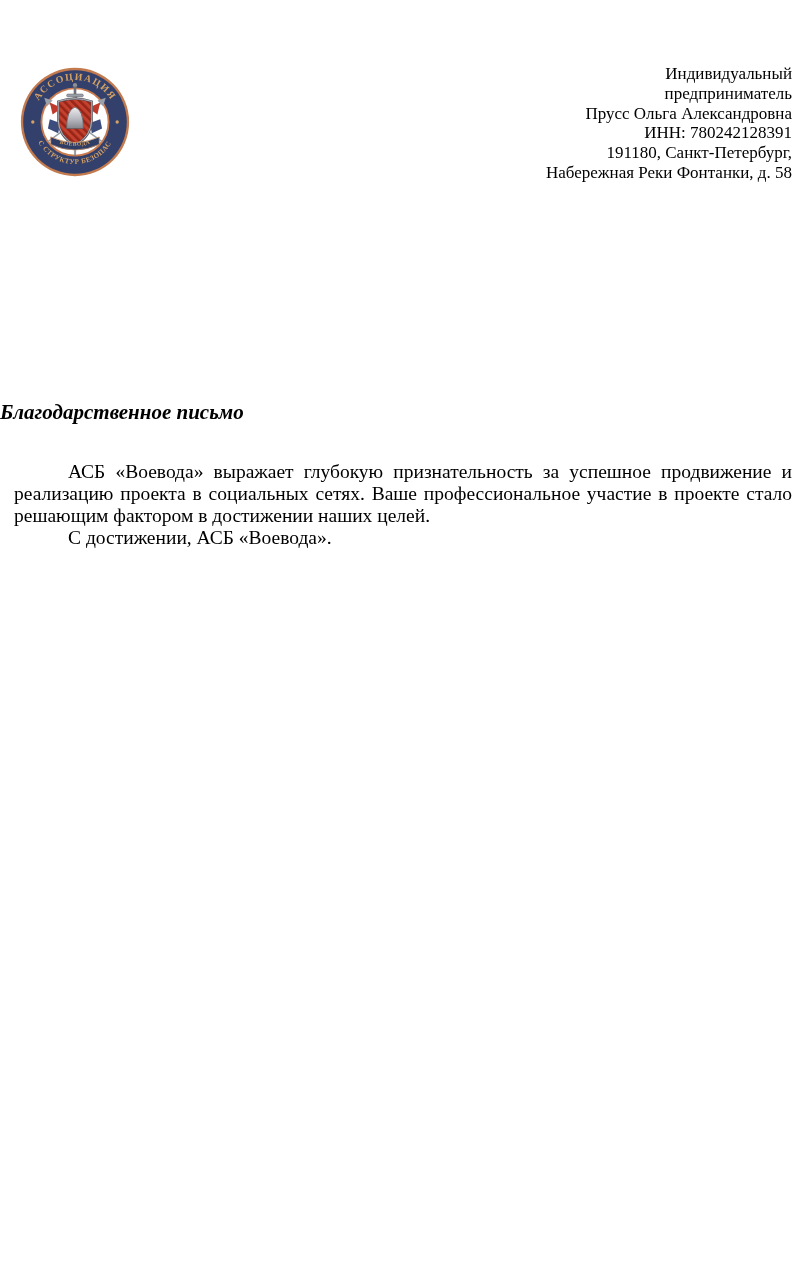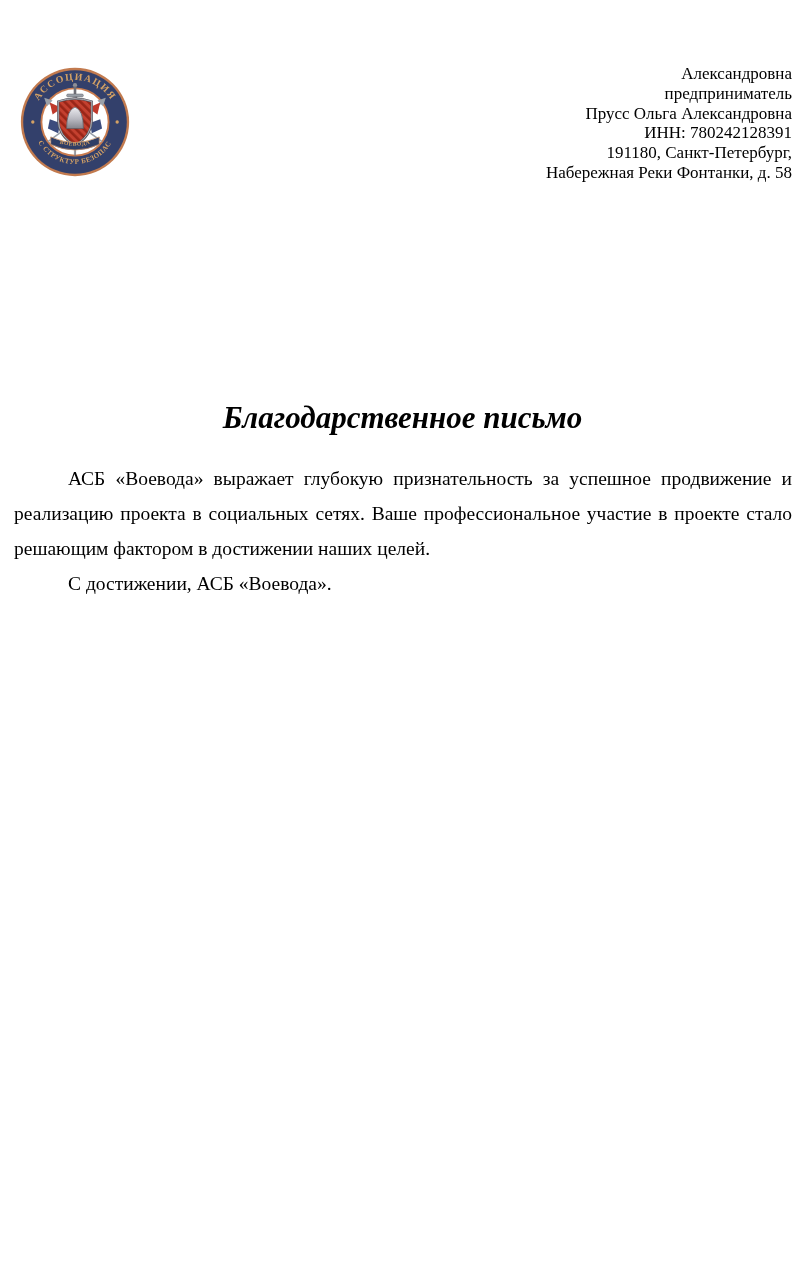--- a/index.html
+++ b/index.html
@@ -16,27 +16,27 @@
   }
   .header-info{
     position:absolute;top:64px;right:13px;
     text-align:right;
     font-size:17px;line-height:19.8px;
     white-space:nowrap;
   }
   .doc-title{
     position:absolute;top:399px;left:0;width:100%;
     margin:0;
-    text-align:center;
-    font-size:31px;line-height:1.25;
+    text-align:left;
+    font-size:21px;line-height:1.25;
     font-weight:bold;font-style:italic;
   }
   .body-text{
     position:absolute;top:461px;left:14px;width:778px;
-    font-size:19.5px;line-height:35px;
+    font-size:19.5px;line-height:22px;
     text-align:justify;
   }
   .body-text p{margin:0;text-indent:54px;}
   .signoff{margin-top:20px;text-indent:54px;text-align:left;}
 </style>
 </head>
 <body>
 
 <div class="page">
 
@@ -102,21 +102,21 @@
       <path d="M51,67 Q51,47 60,44 Q69,47 69,67 Z" fill="url(#silverGrad)" stroke="#5f5f66" stroke-width="0.8"></path>
 
       <path d="M34,76 Q60,88 86,76 L86,84 Q60,96 34,84 Z" fill="#2f3e66" stroke="#c9936a" stroke-width="0.8"></path>
       <text font-family="Liberation Serif, serif" font-size="6" font-weight="bold" fill="#d4a164" letter-spacing="0.6">
         <textPath href="#bannerArc" startOffset="50%" text-anchor="middle">ВОЕВОДА</textPath>
       </text>
     </svg>
   </div>
 
   <div class="header-info">
-    <div>Александровна</div>
+    <div>Индивидуальный</div>
     <div>предприниматель</div>
     <div>Прусс Ольга Александровна</div>
     <div>ИНН: 780242128391</div>
     <div>191180, Санкт-Петербург,</div>
     <div>Набережная Реки Фонтанки, д. 58</div>
   </div>
 
   <h1 class="doc-title">Благодарственное письмо</h1>
 
   <div class="body-text">

